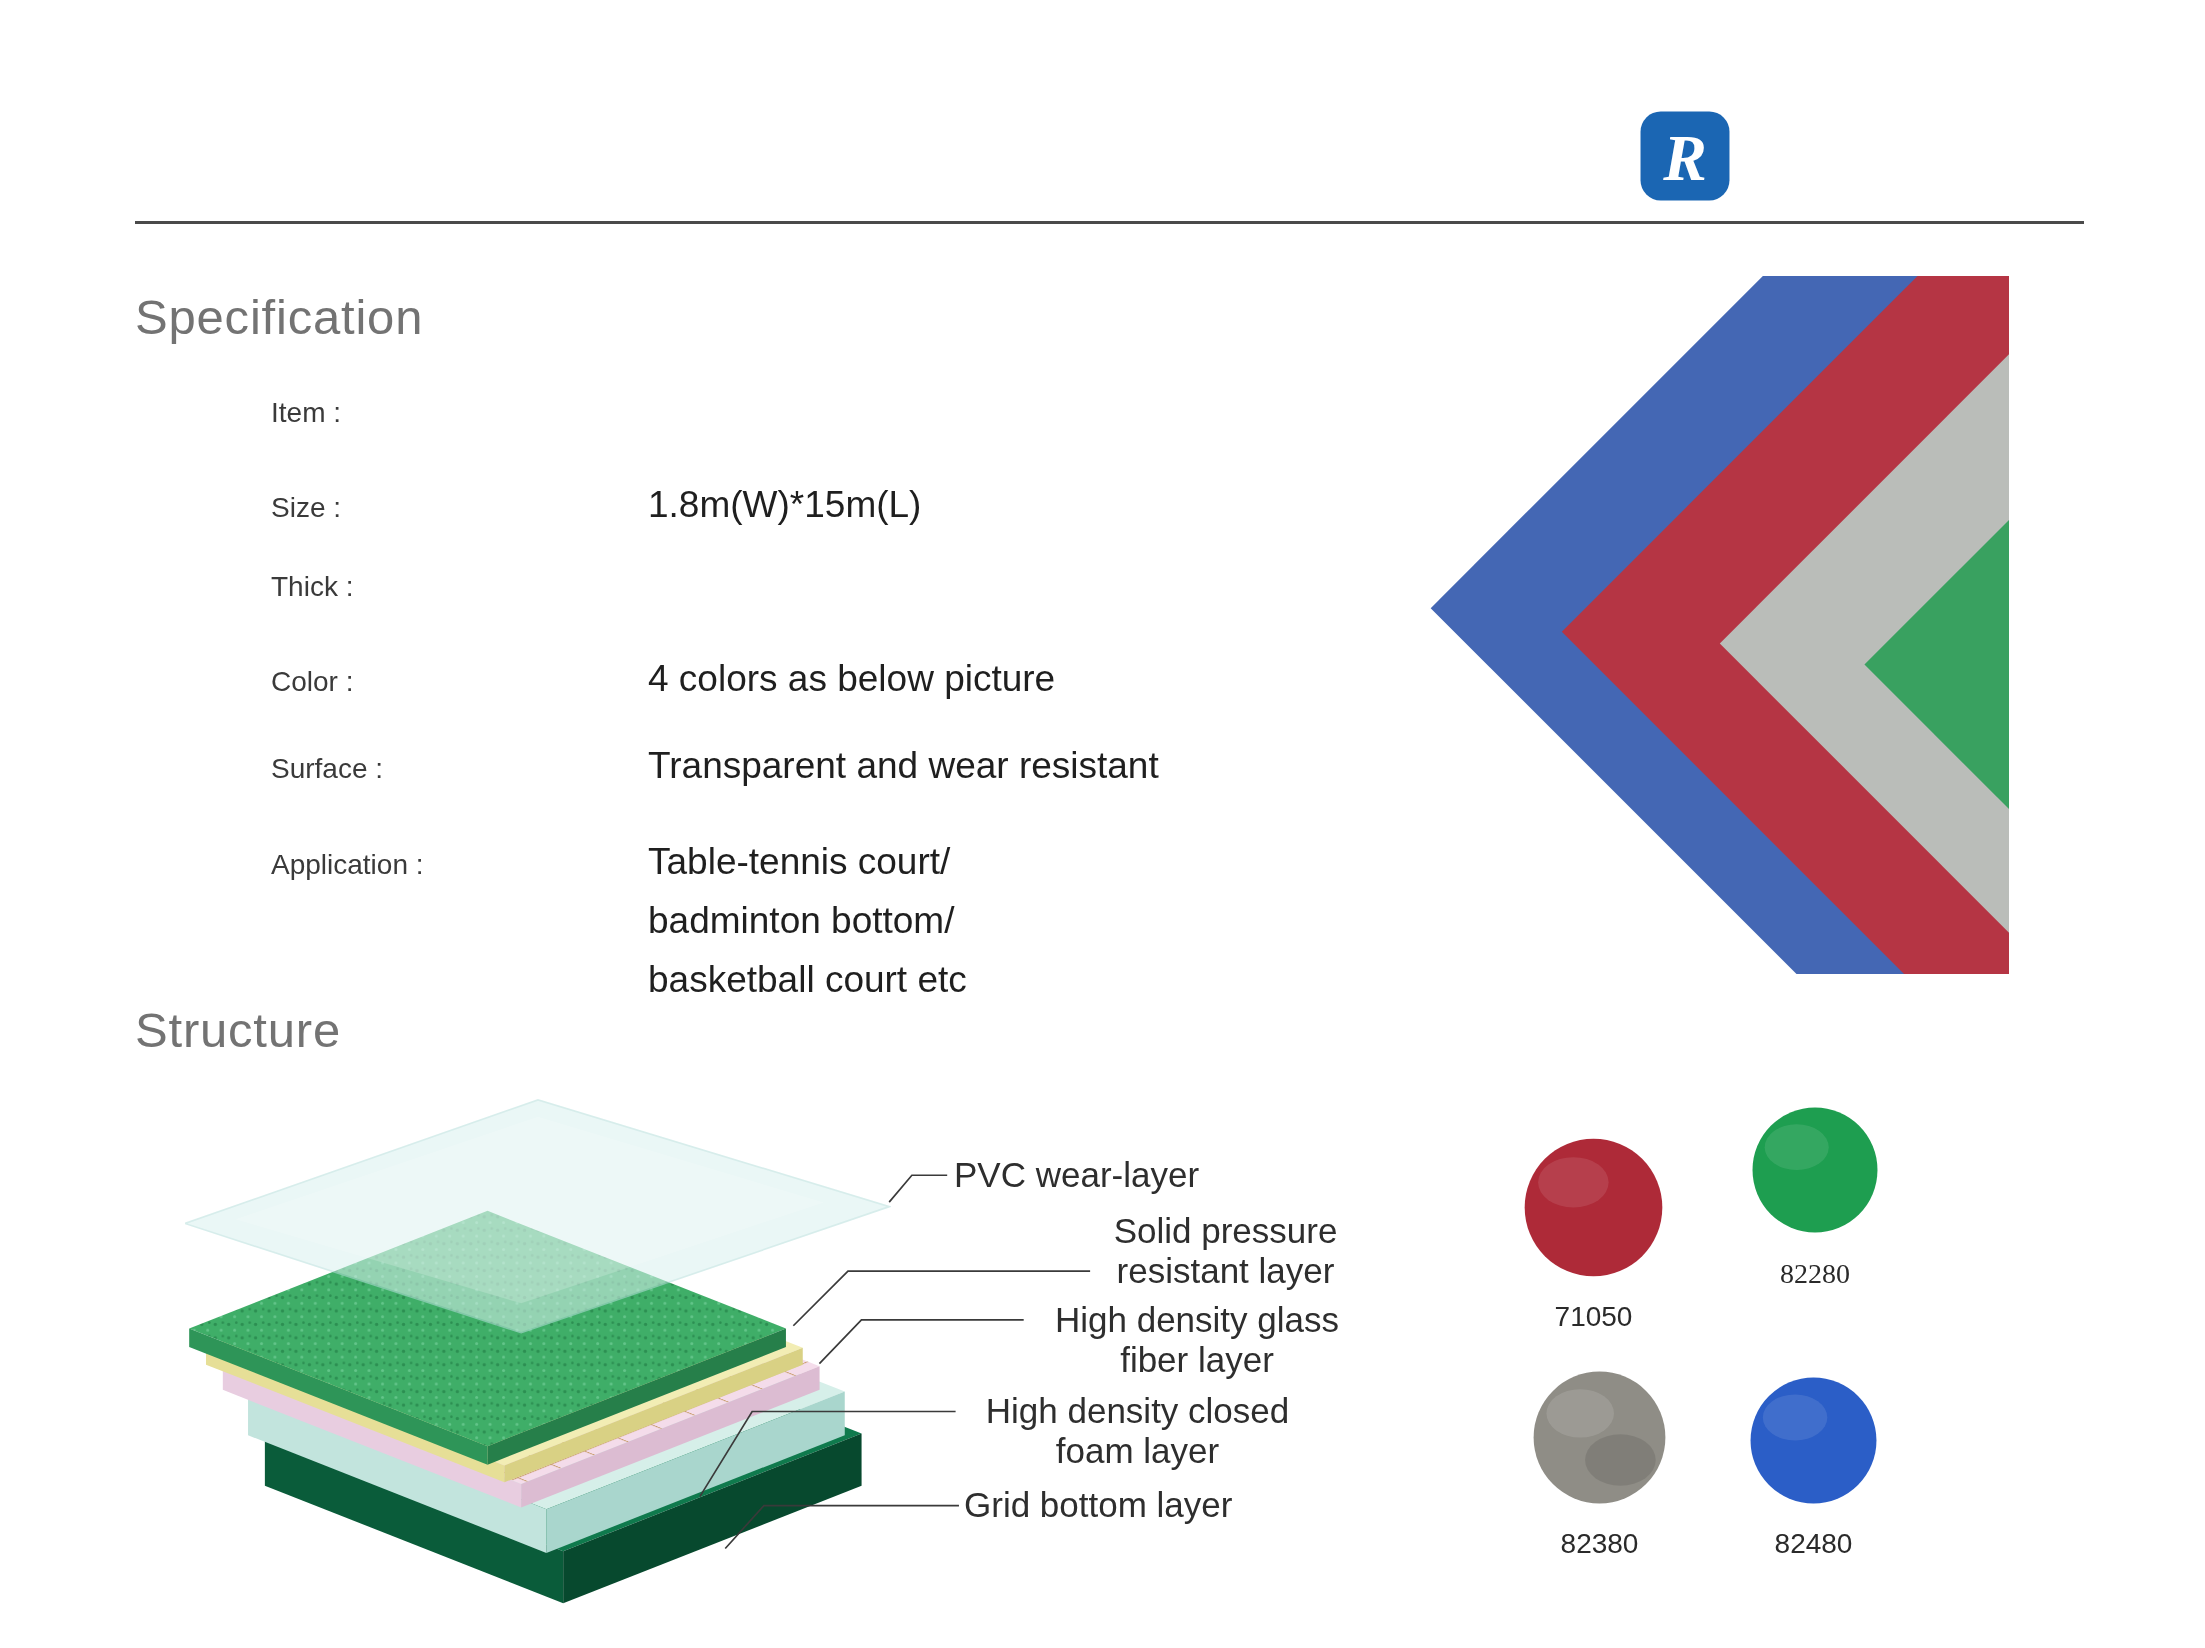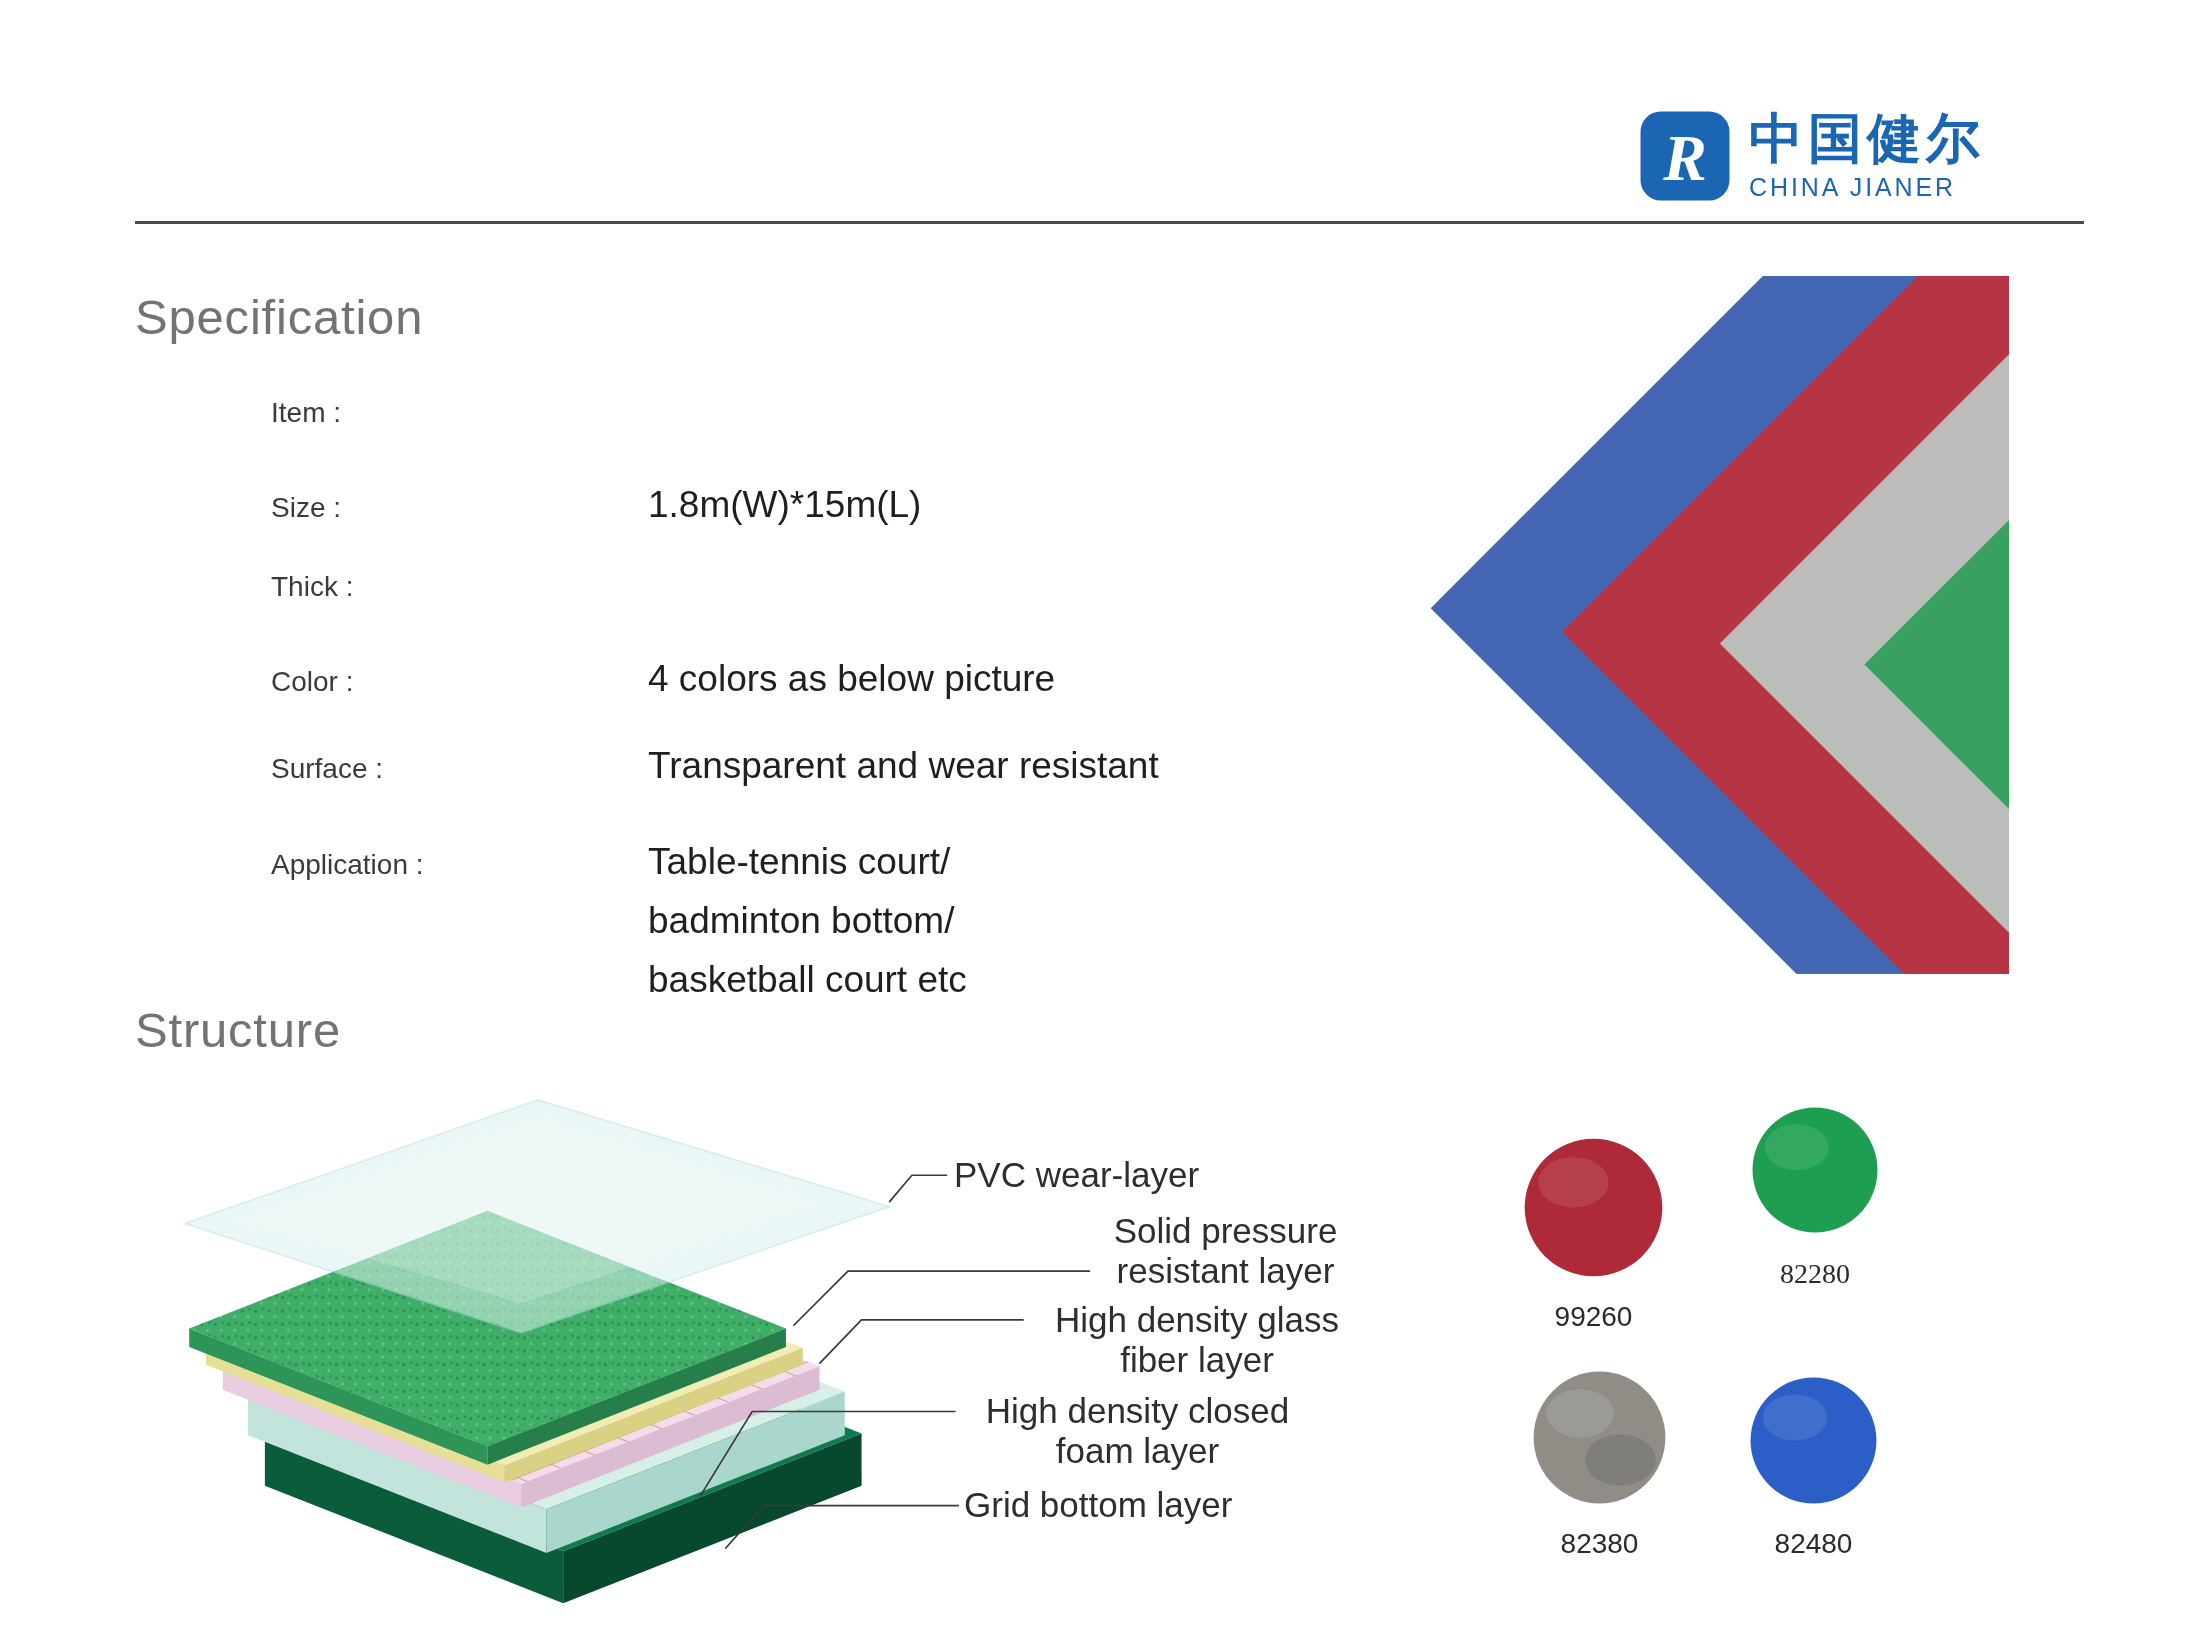--- a/index.html
+++ b/index.html
@@ -46,24 +46,20 @@
 </head>
 <body>
 
 <div class="page">
 
   <div class="logo">
     <svg width="94" height="94" viewBox="0 0 112 112">
       <rect x="3" y="3" width="106" height="106" rx="24" fill="#1b66b3"></rect>
       <text x="56" y="84" text-anchor="middle" font-family="Liberation Serif, serif" font-style="italic" font-weight="bold" font-size="78" fill="#ffffff">R</text>
     </svg>
-    <div class="logo-text">
-      <div class="logo-cn">中国健尔</div>
-      <div class="logo-en">CHINA JIANER</div>
-    </div>
   </div>
 
   <div class="header-rule"></div>
 
   <div class="section-title" id="spec-title">Specification</div>
 
   <div class="spec-rows">
     <div class="spec-row">
       <span class="spec-label">Item :</span>
     </div>
@@ -169,21 +165,21 @@
     <div class="callout" id="callout-glass">High density glass fiber layer</div>
     <div class="callout" id="callout-foam">High density closed foam layer</div>
     <div class="callout" id="callout-grid">Grid bottom layer</div>
   </div>
 
   <div class="swatch" id="swatch-0">
     <svg width="141" height="141" viewBox="0 0 168 168">
       <circle cx="84" cy="84" r="82" fill="#ae2a38"></circle>
       <ellipse cx="60" cy="54" rx="42" ry="30" fill="#ffffff" opacity="0.10"></ellipse>
     </svg>
-    <div class="swatch-code">99260</div>
+    <div class="swatch-code">71050</div>
   </div>
   <div class="swatch" id="swatch-1">
     <svg width="128" height="128" viewBox="0 0 168 168">
       <circle cx="84" cy="84" r="82" fill="#1e9e50"></circle>
       <ellipse cx="60" cy="54" rx="42" ry="30" fill="#ffffff" opacity="0.10"></ellipse>
     </svg>
     <div class="swatch-code">82280</div>
   </div>
   <div class="swatch" id="swatch-2">
     <svg width="135" height="135" viewBox="0 0 168 168">

